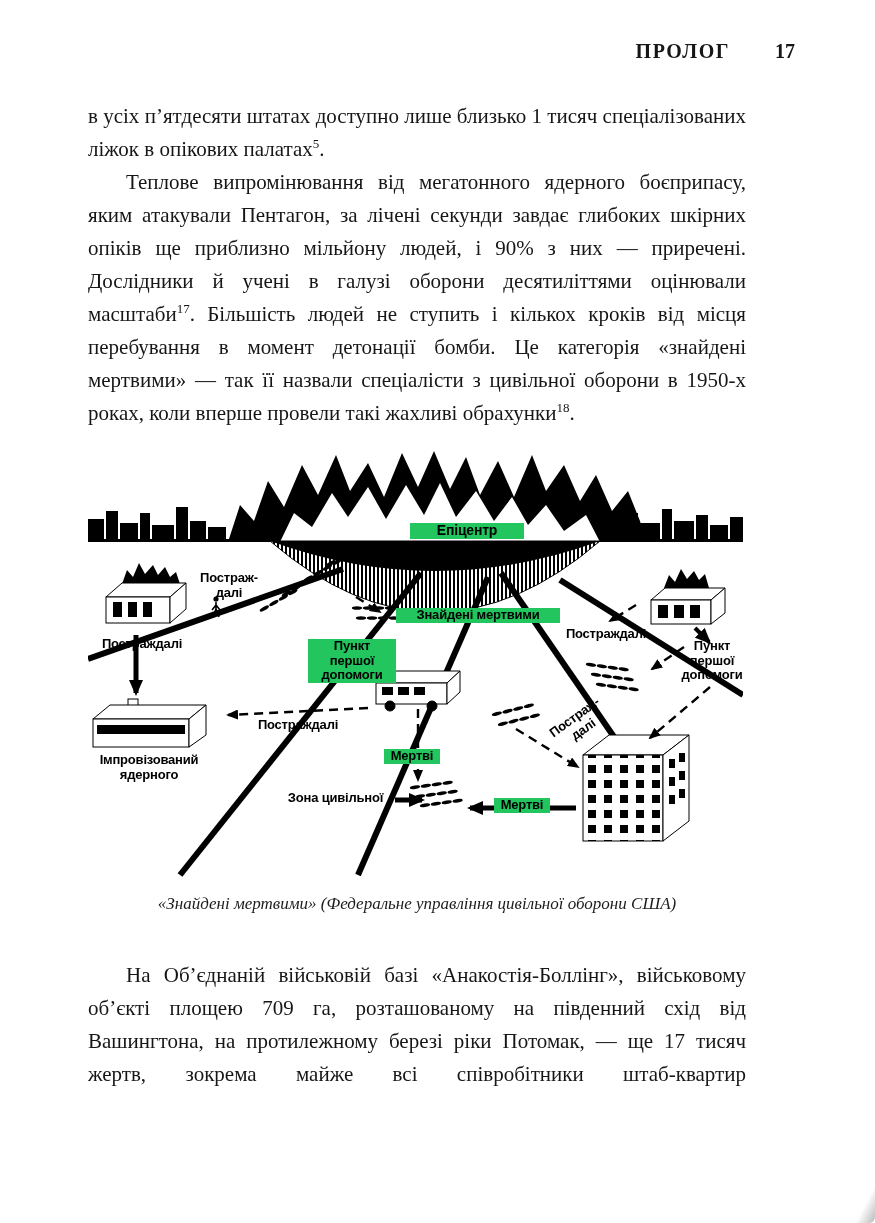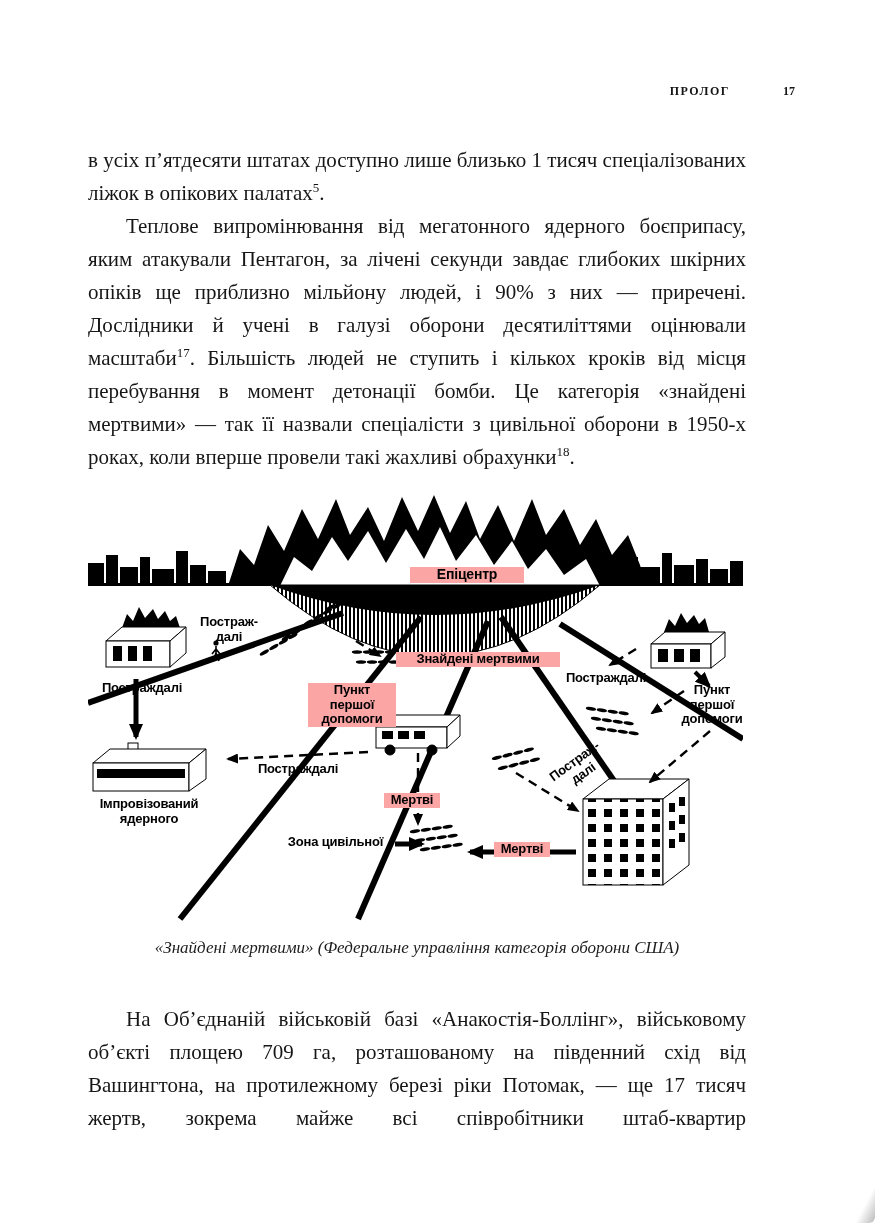--- a/index.html
+++ b/index.html
@@ -1,37 +1,37 @@
 <!DOCTYPE html>
 <html><head>
 <meta charset="utf-8">
 <style>
   html,body{margin:0;padding:0;}
   body{
     width:875px;height:1223px;background:#ffffff;color:#161616;
     font-family:"Liberation Serif",serif;position:relative;overflow:hidden;
   }
   .content{position:absolute;left:88px;top:0;width:658px;}
-  .runhead{position:relative;height:20px;margin-top:84px;font-weight:bold;font-size:12px;letter-spacing:1.5px;}
+  .runhead{position:relative;height:20px;margin-top:40px;font-weight:bold;font-size:20px;letter-spacing:1.5px;}
   .runhead .sec{position:absolute;right:16px;top:0;}
   .runhead .folio{position:absolute;right:-49px;top:0;letter-spacing:0;}
   .body-text{margin-top:40px;font-size:21px;line-height:33px;text-align:justify;}
   .body-text p{margin:0;}
   .indent{text-indent:38px;}
   .sup{font-size:13px;line-height:0;vertical-align:super;}
   .justify-last{text-align-last:justify;}
   .figure{margin-top:17px;}
   .diagram{position:relative;width:655px;height:430px;}
   .diagram svg{position:absolute;left:0;top:0;}
   .dlabel{
     position:absolute;font-family:"Liberation Sans",sans-serif;font-weight:bold;
     font-size:13px;line-height:1.12;text-align:center;white-space:pre-line;color:#000;
     letter-spacing:-0.2px;
   }
-  .bgw{background:#fca5a5;padding:0 2px;}
+  .bgw{background:#22c55e;padding:0 2px;}
   .rot{transform:rotate(-36deg);}
   .figcaption{margin-top:16px;text-align:center;font-style:italic;font-size:17px;line-height:22px;color:#1c1c1c;}
   .after{margin-top:44px;}
   .corner-shadow{
     position:absolute;right:0;bottom:0;width:22px;height:42px;
     background:linear-gradient(to bottom right, rgba(0,0,0,0) 55%, rgba(0,0,0,0.28) 100%);
     border-bottom-right-radius:6px;
   }
 </style>
 </head>
@@ -218,21 +218,21 @@
       <div class="dlabel" style="left:-4px;top:306px;width:130px;">Імпровізований
 ядерного</div>
       <div class="dlabel" style="left:160px;top:271px;width:100px;">Постраждалі</div>
       <div class="dlabel bgw" style="left:296px;top:302px;width:52px;">Мертві</div>
       <div class="dlabel rot" style="left:455px;top:262px;width:72px;">Постраж-
 далі</div>
       <div class="dlabel" style="left:190px;top:344px;width:115px;">Зона цивільної</div>
       <div class="dlabel bgw" style="left:406px;top:351px;width:52px;">Мертві</div>
     </div>
 
-    <div class="figcaption">«Знайдені мертвими» (Федеральне управління категорія оборони США)</div>
+    <div class="figcaption">«Знайдені мертвими» (Федеральне управління цивільної оборони США)</div>
   </div>
 
   <div class="body-text after">
     <p class="indent justify-last"><span>На Об’єднаній військовій базі «Анакостія-Боллінг», військовому об’єкті площею 709 га, розташованому на південний схід від Вашингтона, на протилежному березі ріки Потомак, — ще 17 тисяч жертв, зокрема майже всі співробітники штаб-квартир</span></p>
   </div>
 
 </div>
 
 <div class="corner-shadow"></div>
 

